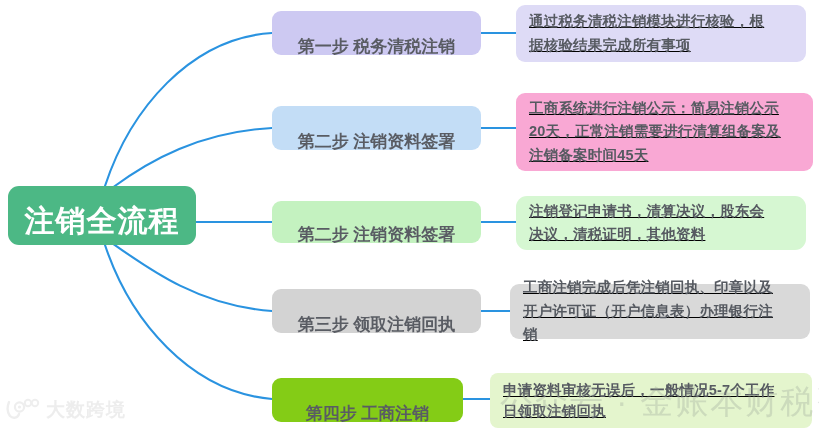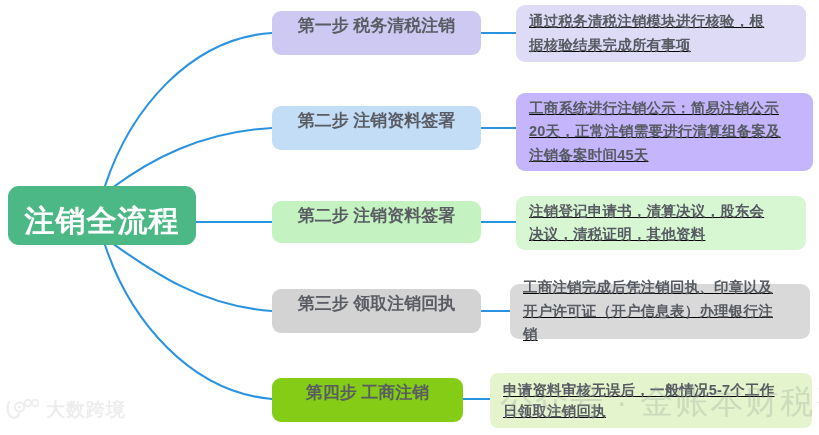--- a/index.html
+++ b/index.html
@@ -47,24 +47,24 @@
     letter-spacing: 1px;
     line-height: 1;
     white-space: nowrap;
     margin-top: 11px;
   }
   
   .step-node {
     position: absolute;
     border-radius: 9px;
     display: flex;
-    align-items: flex-start;
+    align-items: flex-end;
     justify-content: center;
     box-sizing: border-box;
-    padding: 6px 14px;
+    padding: 0 14px;
   }
   .step-node .step-label {
     color: #595c63;
     font-size: 17px;
     font-weight: bold;
     white-space: nowrap;
     line-height: 1;
   }
   
   .desc-box {
@@ -158,28 +158,28 @@
   <div class="step-node" style="left:272px; top:11px; width:209px; height:44px; background:#cdc9f2;">
     <span class="step-label">第一步 税务清税注销</span>
   </div>
   <div class="desc-box" style="left:516px; top:5px; width:290px; height:57px; background:#dedbf6;">
     <span class="desc-text">通过税务清税注销模块进行核验，根据核验结果完成所有事项</span>
   </div>
 
   <div class="step-node" style="left:272px; top:106px; width:209px; height:44px; background:#c3ddf6;">
     <span class="step-label">第二步 注销资料签署</span>
   </div>
-  <div class="desc-box" style="left:516px; top:93px; width:297px; height:78px; background:#c4b5fd;">
+  <div class="desc-box" style="left:516px; top:93px; width:297px; height:78px; background:#f9a8d4;">
     <span class="desc-text">工商系统进行注销公示：简易注销公示20天，正常注销需要进行清算组备案及注销备案时间45天</span>
   </div>
 
   <div class="step-node" style="left:272px; top:201px; width:209px; height:42px; background:#c4f2c0;">
     <span class="step-label">第二步 注销资料签署</span>
   </div>
-  <div class="desc-box" style="left:516px; top:196px; width:290px; height:54px; background:#d6f7d2;">
+  <div class="desc-box" style="left:516px; top:196px; width:290px; height:54px; background:#d6f7d2;border-radius:11px;">
     <span class="desc-text">注销登记申请书，清算决议，股东会决议，清税证明，其他资料</span>
   </div>
 
   <div class="step-node" style="left:272px; top:289px; width:209px; height:44px; background:#d3d3d3;">
     <span class="step-label">第三步 领取注销回执</span>
   </div>
   <div class="desc-box" style="left:510px; top:284px; width:300px; height:55px; background:#d9d9d9;">
     <span class="desc-text">工商注销完成后凭注销回执、印章以及开户许可证（开户信息表）办理银行注销</span>
   </div>
 

